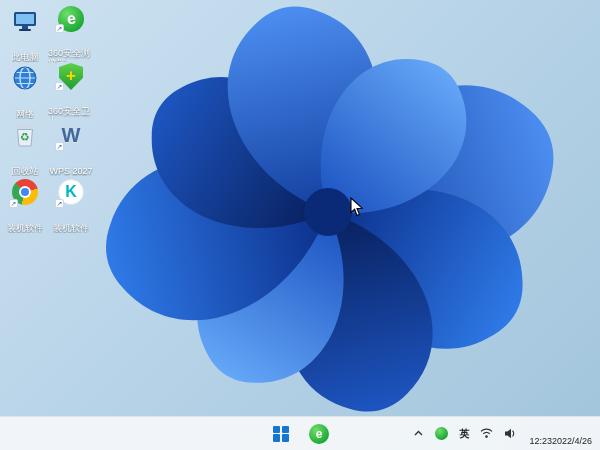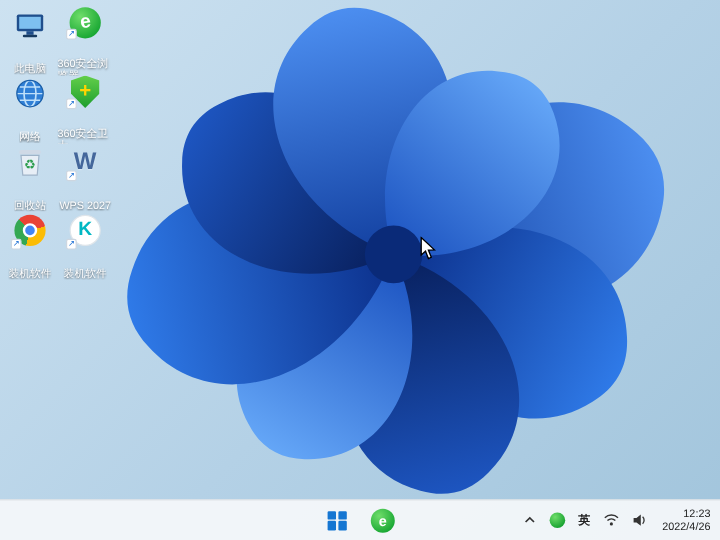--- a/index.html
+++ b/index.html
@@ -64,21 +64,21 @@
   .win-logo i { background:#1576d2; border-radius:1px; }
   .tb-360 { width:20px; height:20px; border-radius:50%;
     background:radial-gradient(circle at 35% 30%,#6fdd6a,#1aa834 75%);
     display:flex; align-items:center; justify-content:center; }
   .tb-360 span { color:#fff; font-weight:bold; font-size:12px; line-height:1; }
   .tray { position:absolute; right:4px; top:0; height:100%; display:flex; align-items:center; gap:7px; }
   .tray-item { display:flex; align-items:center; justify-content:center; height:26px; padding:0 2px; border-radius:4px; cursor:pointer; }
   .tray-green { width:13px; height:13px; border-radius:50%;
     background:radial-gradient(circle at 35% 30%,#6fdd6a,#18a231 75%); }
   .ime { font-size:10px; color:#222; font-weight:bold; }
-  .clock { display:flex; flex-direction:column; align-items:flex-end; justify-content:center;
+  .clock { display:flex; flex-direction:row; align-items:flex-end; justify-content:center;
     font-size:9px; line-height:11px; color:#222; padding:0 4px; }
 </style>
 </head>
 <body>
 
 <svg class="wallpaper" viewBox="0 0 600 450" xmlns="http://www.w3.org/2000/svg">
   <defs>
     <linearGradient id="p1" x1="0" y1="0" x2="1" y2="0">
       <stop offset="0" stop-color="#0b2f8a"></stop>
         <stop offset="1" stop-color="#2f7ae8"></stop>

